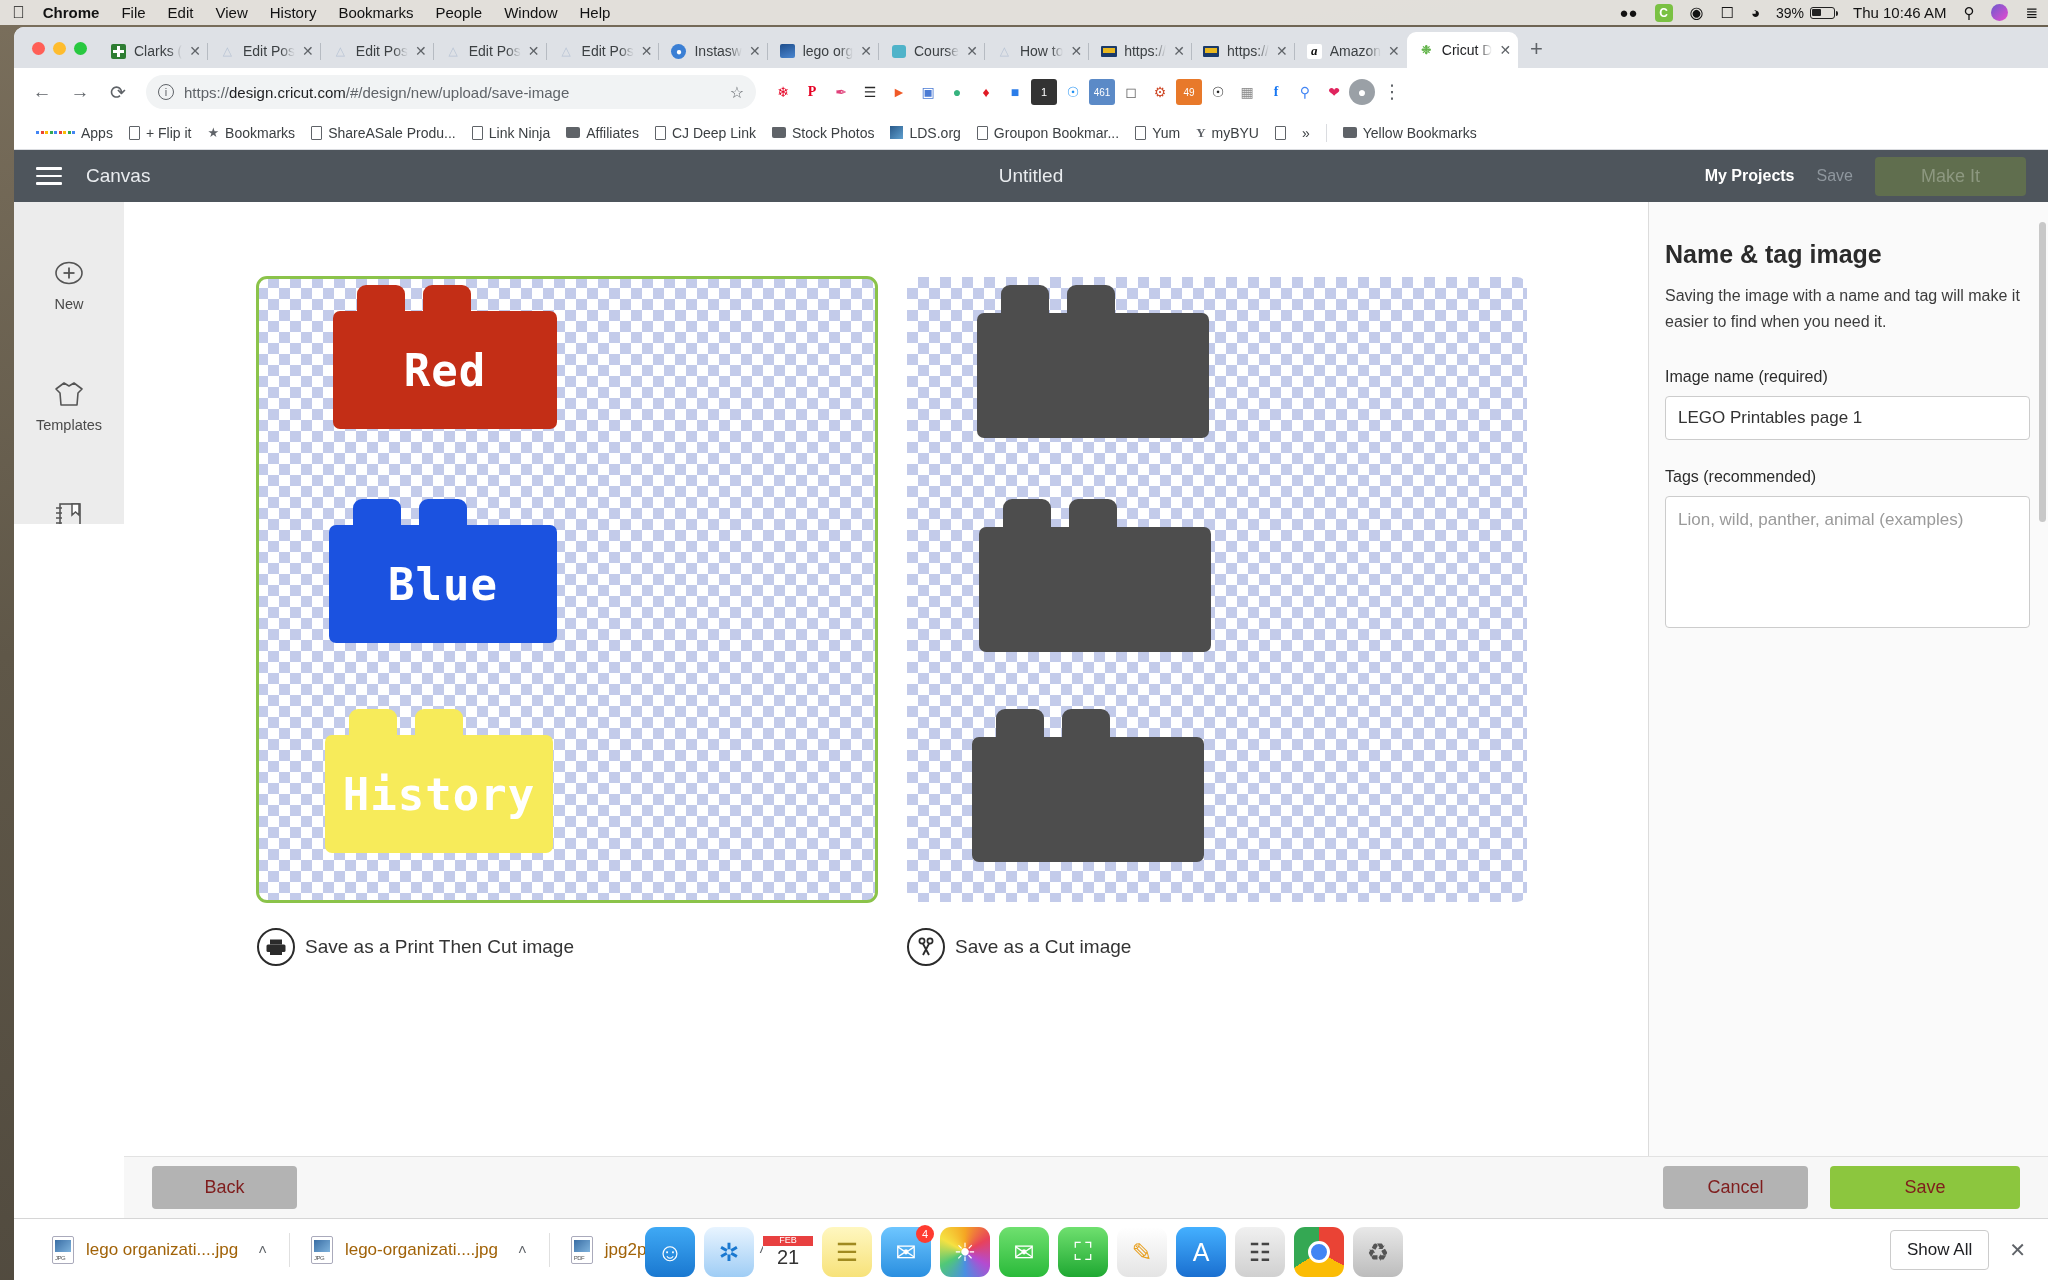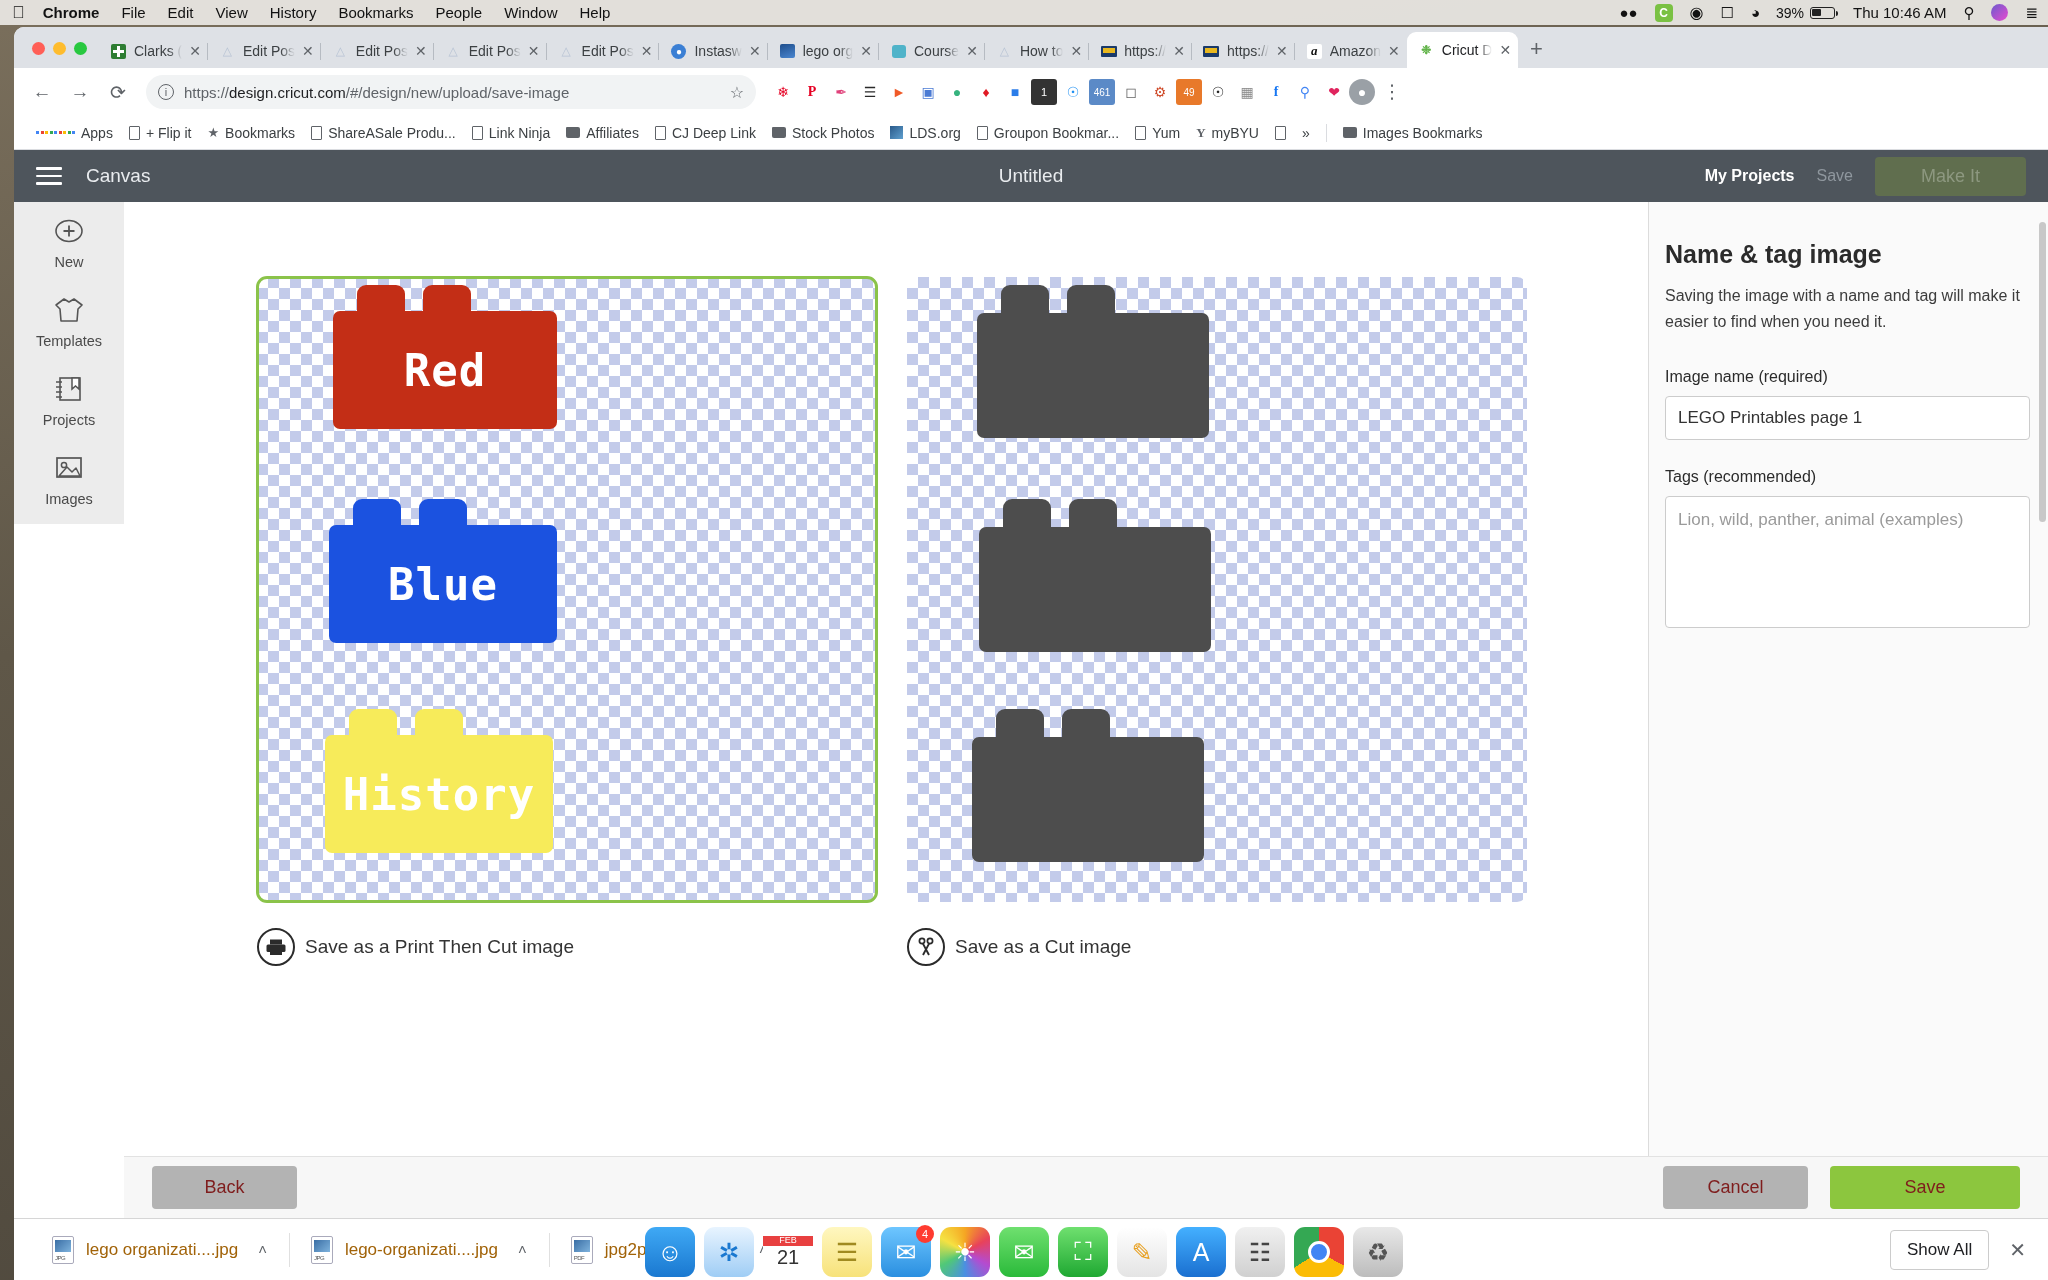--- a/index.html
+++ b/index.html
@@ -140,21 +140,21 @@
   .hdr-right { margin-left: auto; display: flex; align-items: center; gap: 22px; z-index: 2;}
   .hdr-link { font-size: 16px; font-weight: bold; color: #fff; }
   .hdr-link.dim { color: #8f979e; font-weight: normal; }
   .makeit { background: #606e4e; color: #8d9880; font-size: 18px; padding: 9px 46px; border-radius: 4px; }
 
   .app-body { display: flex; height: calc(100% - 52px); }
 
   .lsidebar { width: 110px; background: #ececec; flex: none; position: relative; }
   .sb-item {
     display: flex; flex-direction: column; align-items: center; justify-content: center;
-    gap: 7px; padding: 13px 0 11px; color: #4a4a4a; font-size: 14.5px;
+    gap: 7px; padding: 13px 0 11px; color: #4a4a4a; font-size: 14.5px; margin-top: 42px;
   }
   .sb-item.active { background: #fff; }
   .sb-icon { height: 32px; display: flex; align-items: center; justify-content: center; }
   .sb-fill { position: absolute; left:0; right:0; bottom:0; background:#fff; }
 
   .canvas-area { flex: 1; background: #fff; position: relative; overflow: hidden; }
   .thumbs { display: flex; gap: 30px; padding: 75px 0 0 133px; }
   .thumb-wrap { width: 620px; }
   .thumb {
     height: 625px; border-radius: 10px; position: relative; overflow: hidden;
@@ -472,21 +472,21 @@
         <span class="bi">
             <i class="ico-doc"></i>
           </span>
       </div>
       <div class="bm">»</div>
       <div class="bm-sep"></div>
       <div class="bm">
         <span class="bi">
             <i class="ico-folder"></i>
           </span>
-        <span>Images Bookmarks</span>
+        <span>Yellow Bookmarks</span>
       </div>
     </div>
 
     <div class="app">
 
       <div class="app-header">
         <span class="hamb">
             <i></i>
             <i></i>
             <i></i>

